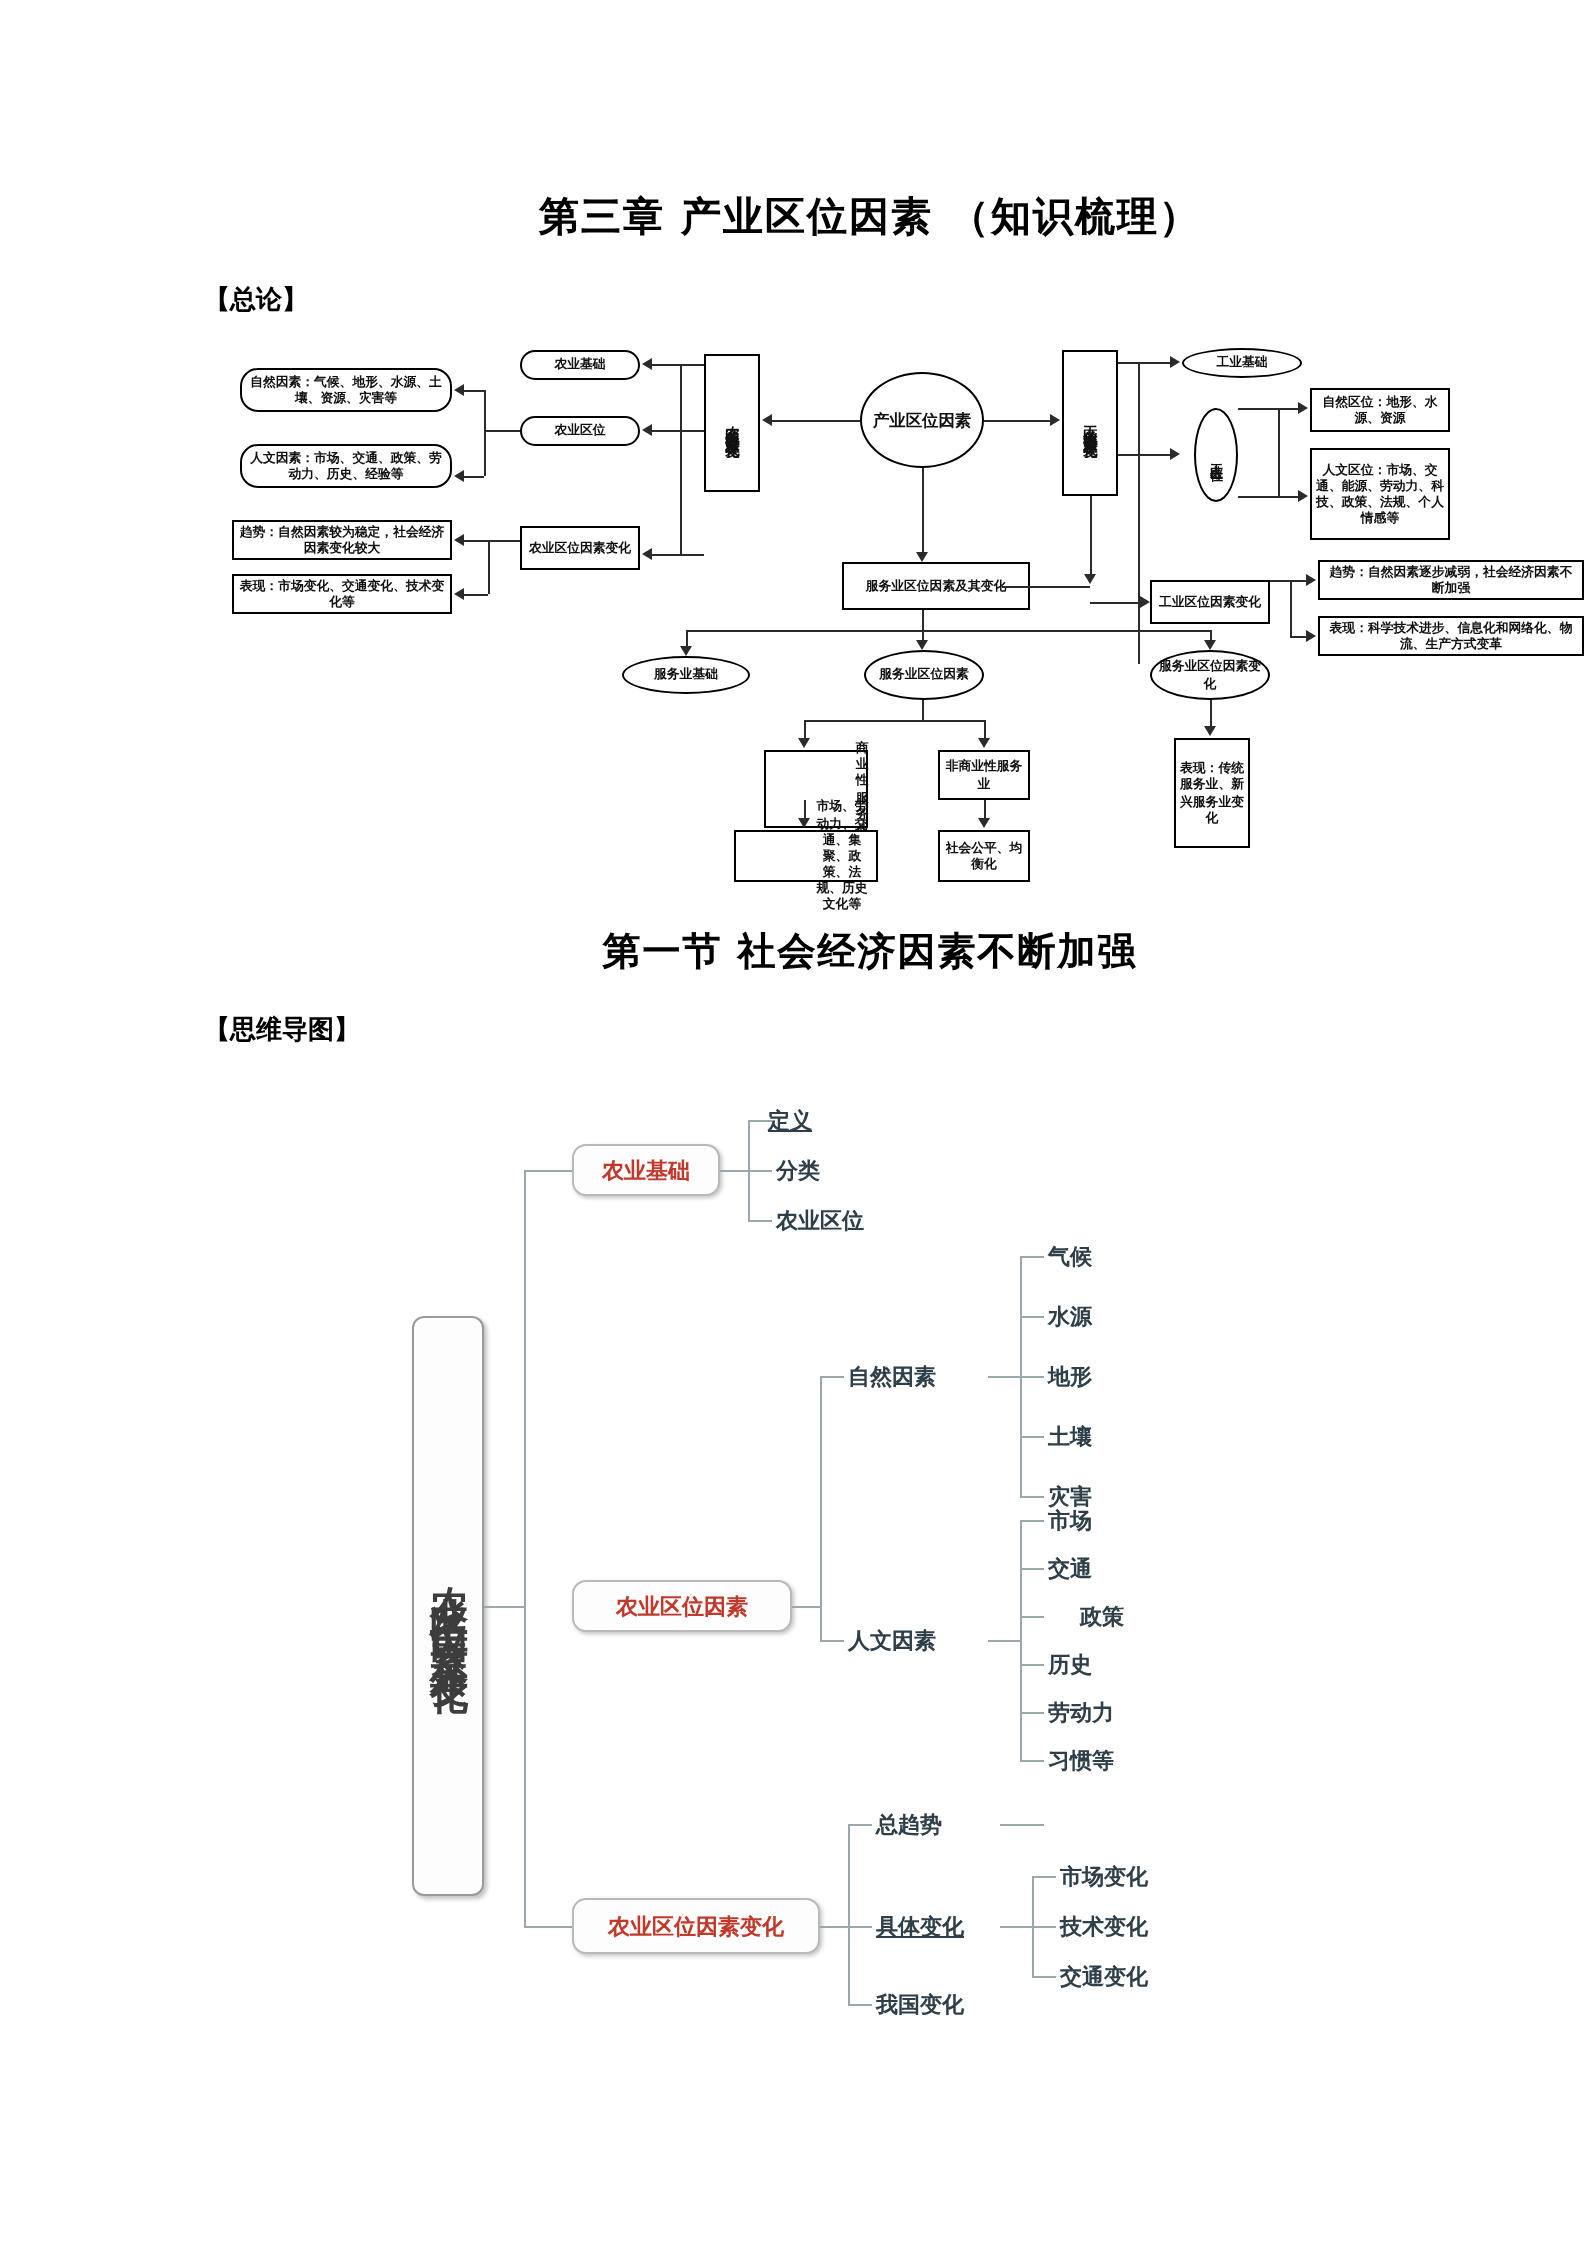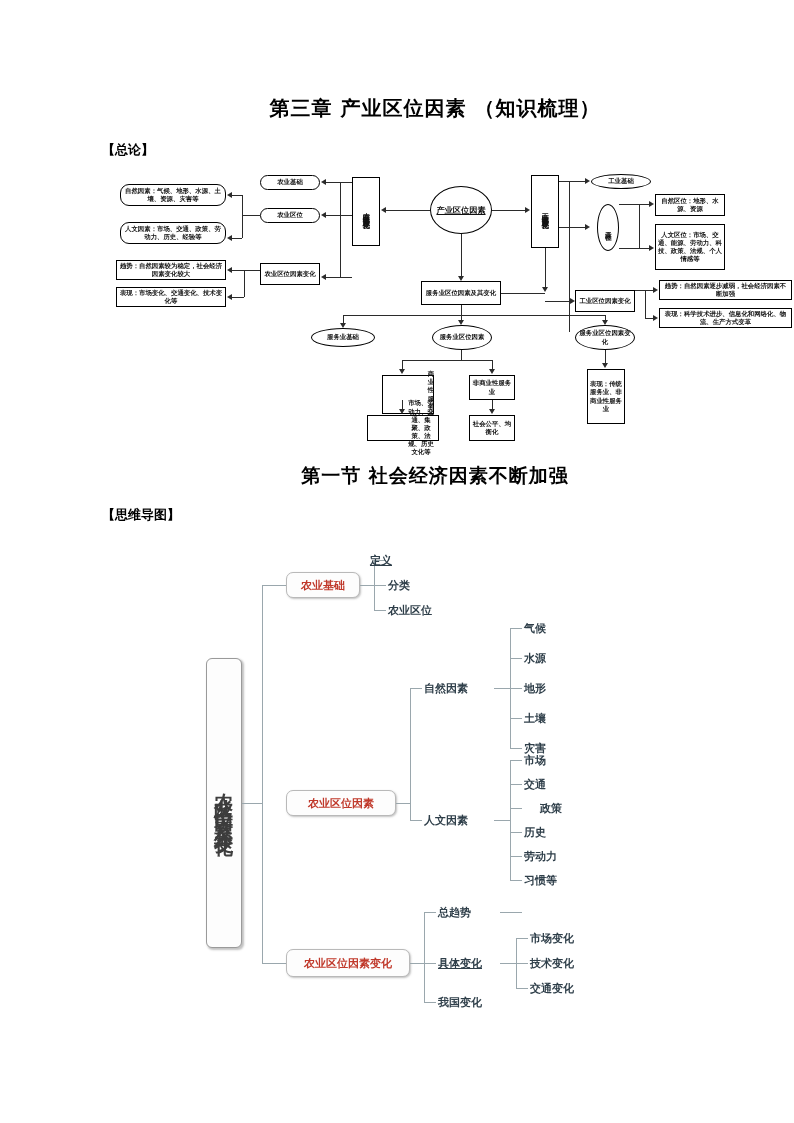--- a/index.html
+++ b/index.html
@@ -94,21 +94,21 @@
 <body>
 
 <div class="page">
 
   <div class="doc-title">第三章  产业区位因素 （知识梳理）</div>
 
   <div class="bracket-label" id="lbl-zonglun">【总论】</div>
 
   <div class="flow">
 
-    <div class="node ell big" style="left:392px;top:186px;width:62px;height:48px;text-decoration:underline;">产业区位因素</div>
+    <div class="node ell big" style="left:392px;top:186px;width:62px;height:48px;">产业区位因素</div>
 
     <div class="node vert mid" style="left:314px;top:177px;width:28px;height:69px;">农业区位因素及其变化</div>
 
     <div class="node vert mid" style="left:493px;top:175px;width:28px;height:73px;">工业区位因素及其变化</div>
 
     <div class="node round" style="left:222px;top:175px;width:60px;height:15px;">农业基础</div>
     <div class="node round" style="left:222px;top:208px;width:60px;height:15px;">农业区位</div>
     <div class="node round" style="left:82px;top:184px;width:106px;height:22px;">自然因素：气候、地形、水源、土壤、资源、灾害等</div>
     <div class="node round" style="left:82px;top:222px;width:106px;height:22px;">人文因素：市场、交通、政策、劳动力、历史、经验等</div>
     <div class="node" style="left:222px;top:263px;width:60px;height:22px;">农业区位因素变化</div>
@@ -116,29 +116,29 @@
     <div class="node" style="left:78px;top:287px;width:110px;height:20px;">表现：市场变化、交通变化、技术变化等</div>
 
     <div class="node ell" style="left:553px;top:174px;width:60px;height:15px;">工业基础</div>
     <div class="node ell vert" style="left:559px;top:204px;width:22px;height:47px;">工业区位</div>
     <div class="node" style="left:617px;top:194px;width:70px;height:22px;">自然区位：地形、水源、资源</div>
     <div class="node" style="left:617px;top:224px;width:70px;height:46px;">人文区位：市场、交通、能源、劳动力、科技、政策、法规、个人情感等</div>
     <div class="node" style="left:537px;top:290px;width:60px;height:22px;">工业区位因素变化</div>
     <div class="node" style="left:621px;top:280px;width:133px;height:20px;">趋势：自然因素逐步减弱，社会经济因素不断加强</div>
     <div class="node" style="left:621px;top:308px;width:133px;height:20px;">表现：科学技术进步、信息化和网络化、物流、生产方式变革</div>
 
-    <div class="node" style="left:383px;top:281px;width:80px;height:24px;">服务业区位因素及其变化</div>
+    <div class="node" style="left:383px;top:281px;width:94px;height:24px;">服务业区位因素及其变化</div>
     <div class="node ell" style="left:273px;top:328px;width:64px;height:19px;">服务业基础</div>
     <div class="node ell" style="left:394px;top:325px;width:60px;height:25px;">服务业区位因素</div>
     <div class="node ell" style="left:537px;top:325px;width:60px;height:25px;">服务业区位因素变化</div>
     <div class="node" style="left:344px;top:375px;width:42px;height:39px;padding-left:48px;">商业性服务业</div>
     <div class="node" style="left:431px;top:375px;width:46px;height:25px;">非商业性服务业</div>
     <div class="node" style="left:329px;top:415px;width:72px;height:26px;padding-left:38px;">市场、劳动力、交通、集聚、政策、法规、历史文化等</div>
     <div class="node" style="left:431px;top:415px;width:46px;height:26px;">社会公平、均衡化</div>
-    <div class="node" style="left:549px;top:369px;width:38px;height:55px;">表现：传统服务业、非商业性服务业</div>
+    <div class="node" style="left:549px;top:369px;width:38px;height:55px;">表现：传统服务业、新兴服务业变化</div>
 
     <div class="ln lnh" style="left:348px;top:210px;width:44px;"></div>
     <div class="arw arw-l" style="left:343px;top:207px;"></div>
 
     <div class="ln lnh" style="left:454px;top:210px;width:33px;"></div>
     <div class="arw arw-r" style="left:487px;top:207px;"></div>
 
     <div class="ln lnv" style="left:423px;top:234px;width:1px;height:42px;"></div>
     <div class="arw arw-d" style="left:420px;top:276px;"></div>
 
@@ -228,21 +228,21 @@
     <div class="mline mlv" style="left:224px;top:45px;height:378px;"></div>
     <div class="mline mlh" style="left:204px;top:263px;width:20px;"></div>
 
     <div class="mline mlh" style="left:224px;top:45px;width:24px;"></div>
     <div class="mnode mbox" style="left:248px;top:32px;width:74px;height:26px;">农业基础</div>
     <div class="mline mlh" style="left:322px;top:45px;width:14px;"></div>
     <div class="mline mlv" style="left:336px;top:20px;height:50px;"></div>
     <div class="mline mlh" style="left:336px;top:20px;width:12px;"></div>
     <div class="mline mlh" style="left:336px;top:45px;width:12px;"></div>
     <div class="mline mlh" style="left:336px;top:70px;width:12px;"></div>
-    <div class="mnode mleaf" style="left:332px;top:12px;width:90px;height:16px;text-decoration:underline;">定义</div>
+    <div class="mnode mleaf" style="left:346px;top:12px;width:90px;height:16px;text-decoration:underline;">定义</div>
     <div class="mnode mleaf" style="left:350px;top:37px;width:90px;height:16px;">分类</div>
     <div class="mnode mleaf" style="left:350px;top:62px;width:90px;height:16px;">农业区位</div>
 
     <div class="mnode mbox" style="left:248px;top:250px;width:110px;height:26px;">农业区位因素</div>
     <div class="mline mlh" style="left:358px;top:263px;width:14px;"></div>
     <div class="mline mlv" style="left:372px;top:148px;height:132px;"></div>
 
     <div class="mline mlh" style="left:372px;top:148px;width:12px;"></div>
     <div class="mnode mleaf" style="left:386px;top:140px;width:70px;height:16px;">自然因素</div>
     <div class="mline mlh" style="left:456px;top:148px;width:16px;"></div>

